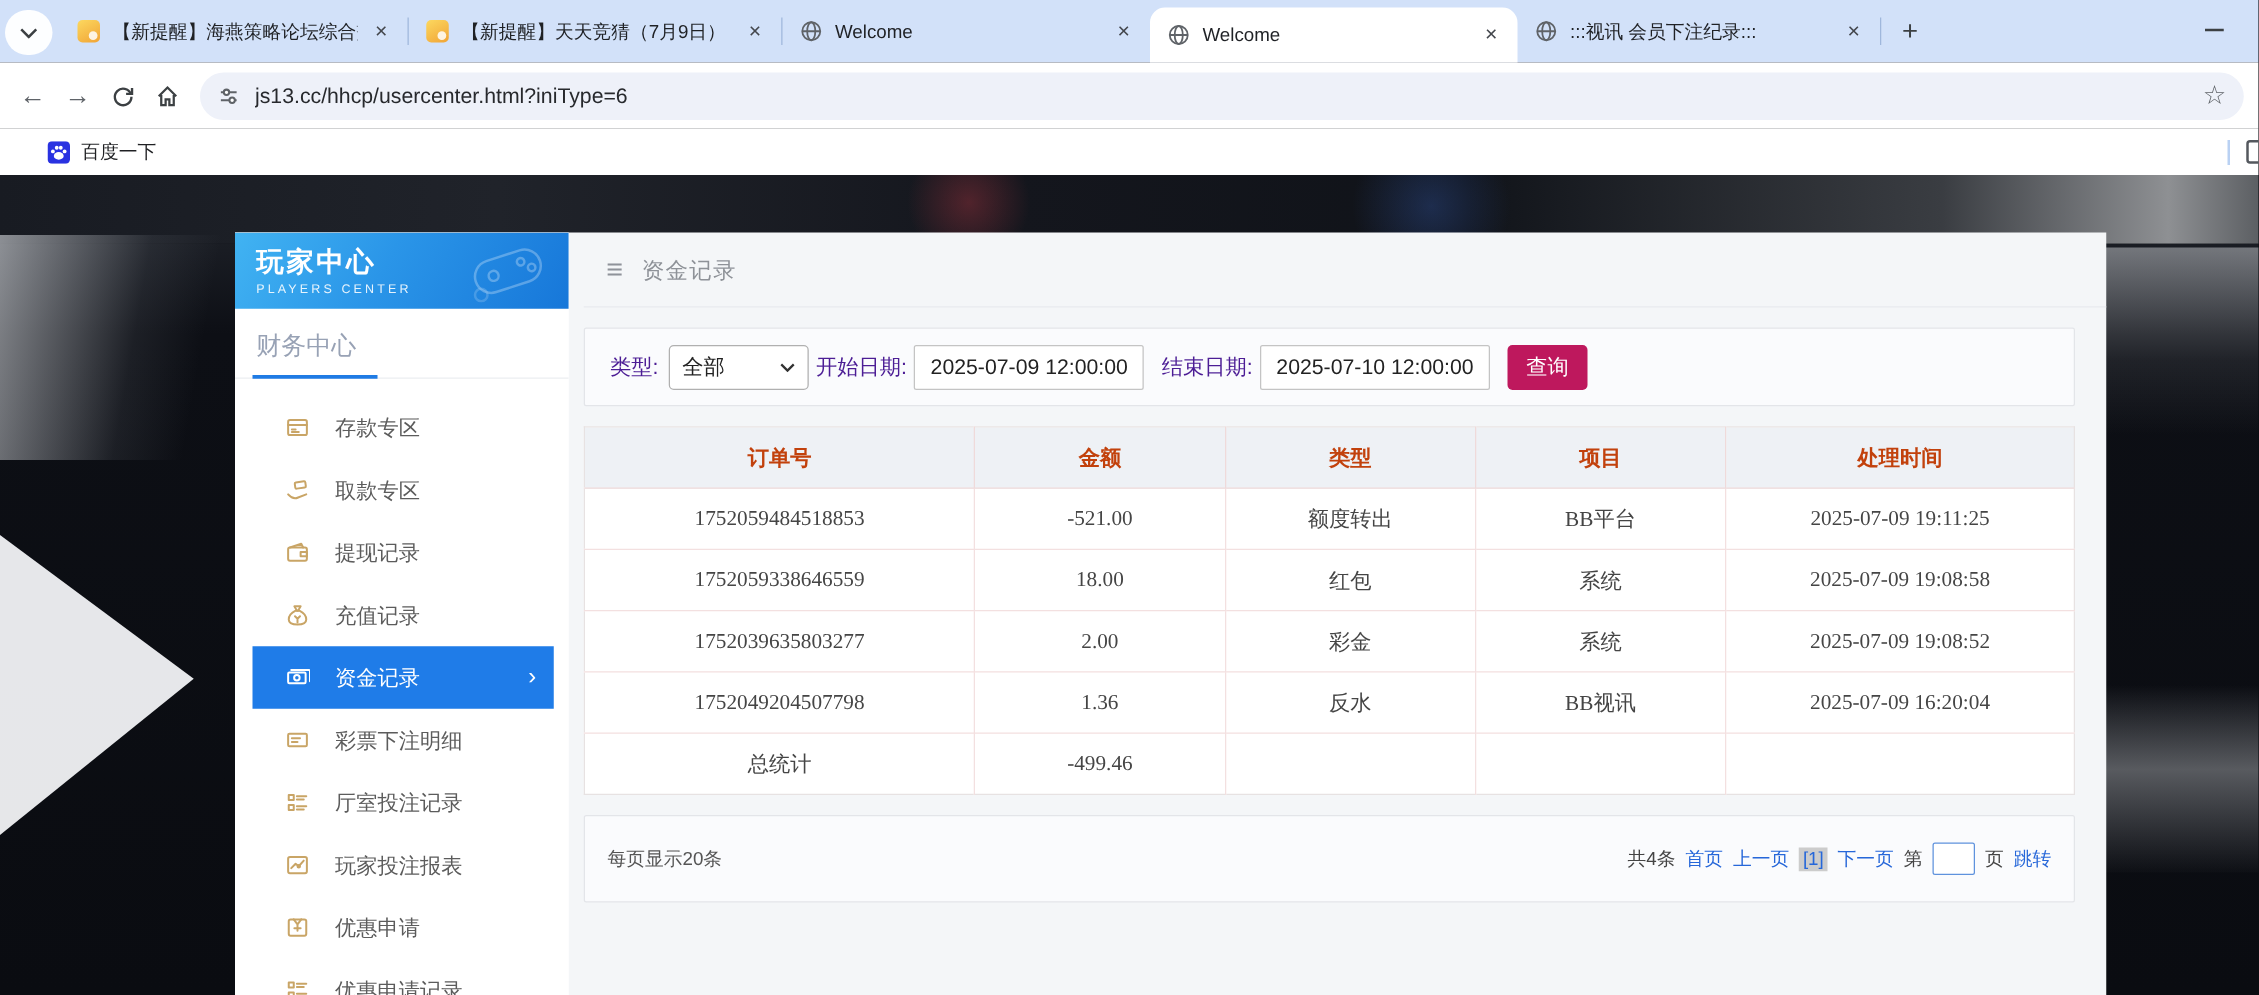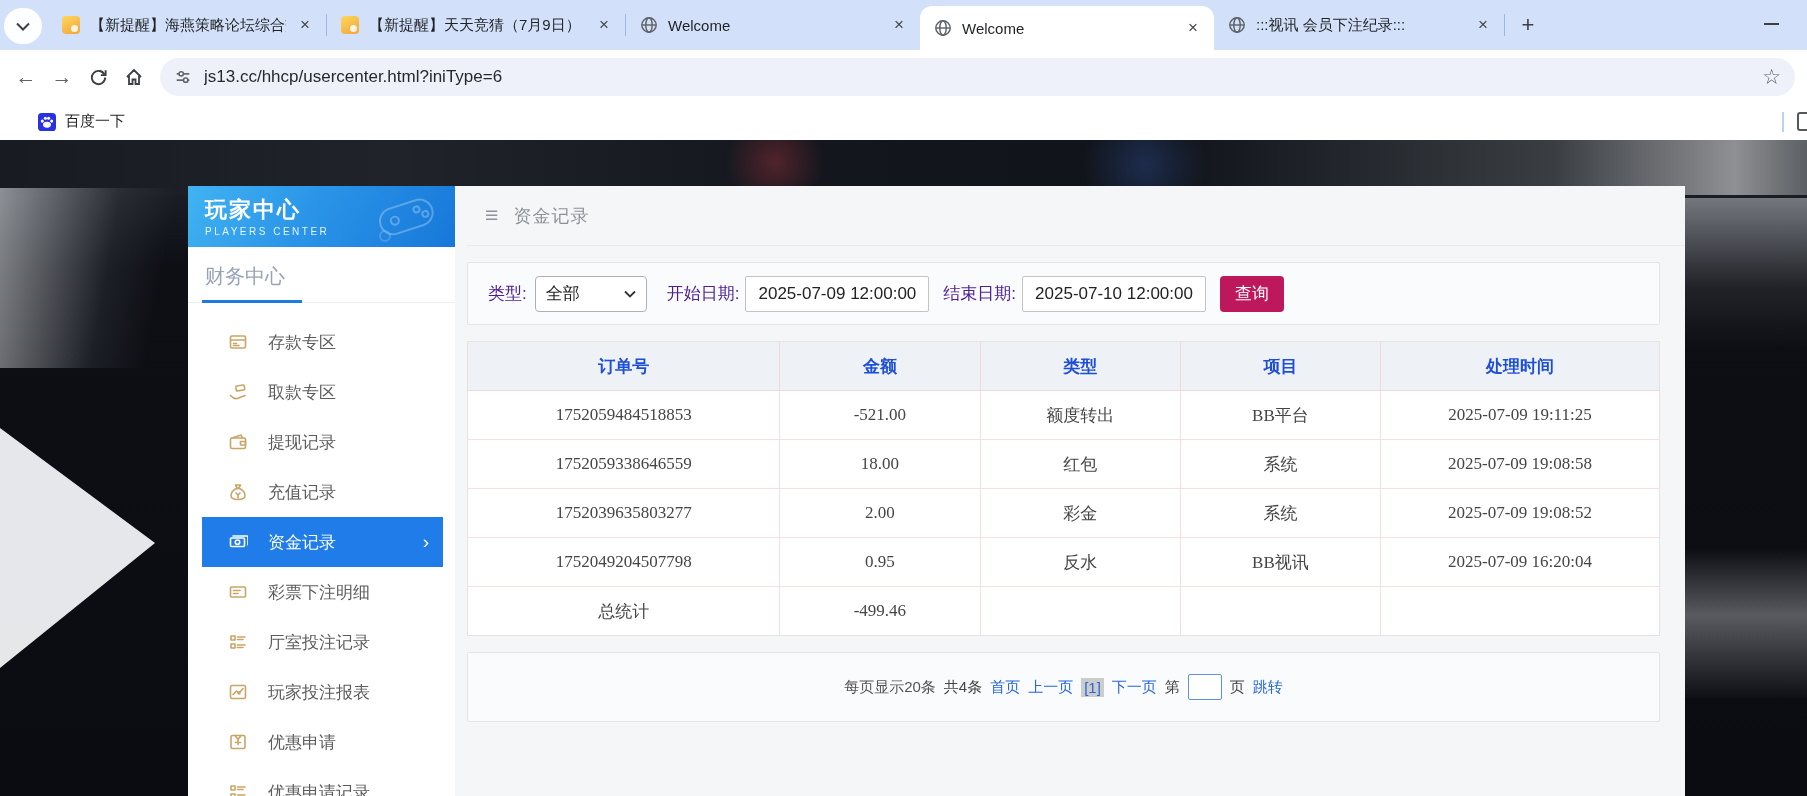--- a/index.html
+++ b/index.html
@@ -78,32 +78,32 @@
   .main-head { height:60px; display:flex; align-items:center; border-bottom:1px solid #e8eaee; }
   .mh-burger { font-size:23px; color:#8f939a; margin-left:18px; }
   .mh-title { font-size:18px; color:#8e9298; margin-left:15px; letter-spacing:1px; }
 
   .panel { width:1193px; border:1px solid #e3e5e9; background:#fafbfd; border-radius:2px; }
   .filter { margin-top:16px; height:63px; display:flex; align-items:center; padding-left:20px; }
   .f-label { font-size:17px; color:#4c1d95; white-space:nowrap; }
   .f-select { width:112px; height:36px; background:#fff; border:1px solid #b0b0b0; border-radius:4px; margin-left:8px; display:flex; align-items:center; padding:0 10px; }
   .f-select .sel-val { flex:1; font-size:17px; color:#222; }
   .f-input { height:36px; background:#fff; border:1px solid #c4c4c4; border-radius:2px; margin-left:6px; display:flex; align-items:center; padding:0 12px; font-size:17px; color:#222; white-space:nowrap; }
-  .gap20 { margin-left:20px; } .gap14 { margin-left:14px; }
+  .gap20 { margin-left:6px; } .gap14 { margin-left:14px; }
   .search-btn { margin-left:14px; width:64px; height:36px; background:#be185d; border-radius:4px; color:#fff; font-size:17px; display:flex; align-items:center; justify-content:center; }
 
   .tbl { margin-top:16px; width:1193px; background:#fff; border:1px solid #e7e2e2; border-collapse:collapse; table-layout:fixed; }
-  .tbl th { height:49px; background:#eef1f5; font-size:17px; font-weight:bold; color:#1d4ed8; border:1px solid #efdada; border-top:none; }
+  .tbl th { height:49px; background:#eef1f5; font-size:17px; font-weight:bold; color:#c2410c; border:1px solid #efdada; border-top:none; }
   .tbl th:first-child { border-left:none; } .tbl th:last-child { border-right:none; }
   .tbl td { height:49px; font-size:17px; color:#454545; text-align:center; border:1px solid #f3e0e0;font-family:Liberation Serif, serif; }
   .tbl td:first-child { border-left:none; } .tbl td:last-child { border-right:none; }
   .tbl tr:last-child td { border-bottom:none; }
   .c0{width:26.2%} .c1{width:16.8%} .c2{width:16.8%} .c3{width:16.8%} .c4{width:23.4%}
 
-  .pager { margin-top:16px; height:70px; display:flex; align-items:center; justify-content:center; padding:0 18px; }
+  .pager { margin-top:16px; height:70px; display:flex; align-items:center; justify-content:space-between; padding:0 18px; }
   .pg-left { font-size:15px; color:#555; }
   .pg-right { display:flex; align-items:center; font-size:15px; color:#444; }
   .pg-right > * { margin-left:8px; }
   .pg-link { color:#2667d9; }
   .pg-cur { background:#cccccc; color:#2667d9; padding:1px 3px; }
   .pg-input { width:34px; height:26px; border:1px solid #5f92dd; border-radius:2px; background:#fff; font-size:15px; text-align:center; outline:none; }
 </style>
 </head>
 <body>
 
@@ -401,21 +401,21 @@
             </tr>
             <tr>
               <td>1752039635803277</td>
               <td>2.00</td>
               <td>彩金</td>
               <td>系统</td>
               <td>2025-07-09 19:08:52</td>
             </tr>
             <tr>
               <td>1752049204507798</td>
-              <td>0.95</td>
+              <td>1.36</td>
               <td>反水</td>
               <td>BB视讯</td>
               <td>2025-07-09 16:20:04</td>
             </tr>
             <tr>
               <td>总统计</td>
               <td>-499.46</td>
               <td></td>
               <td></td>
               <td></td>

